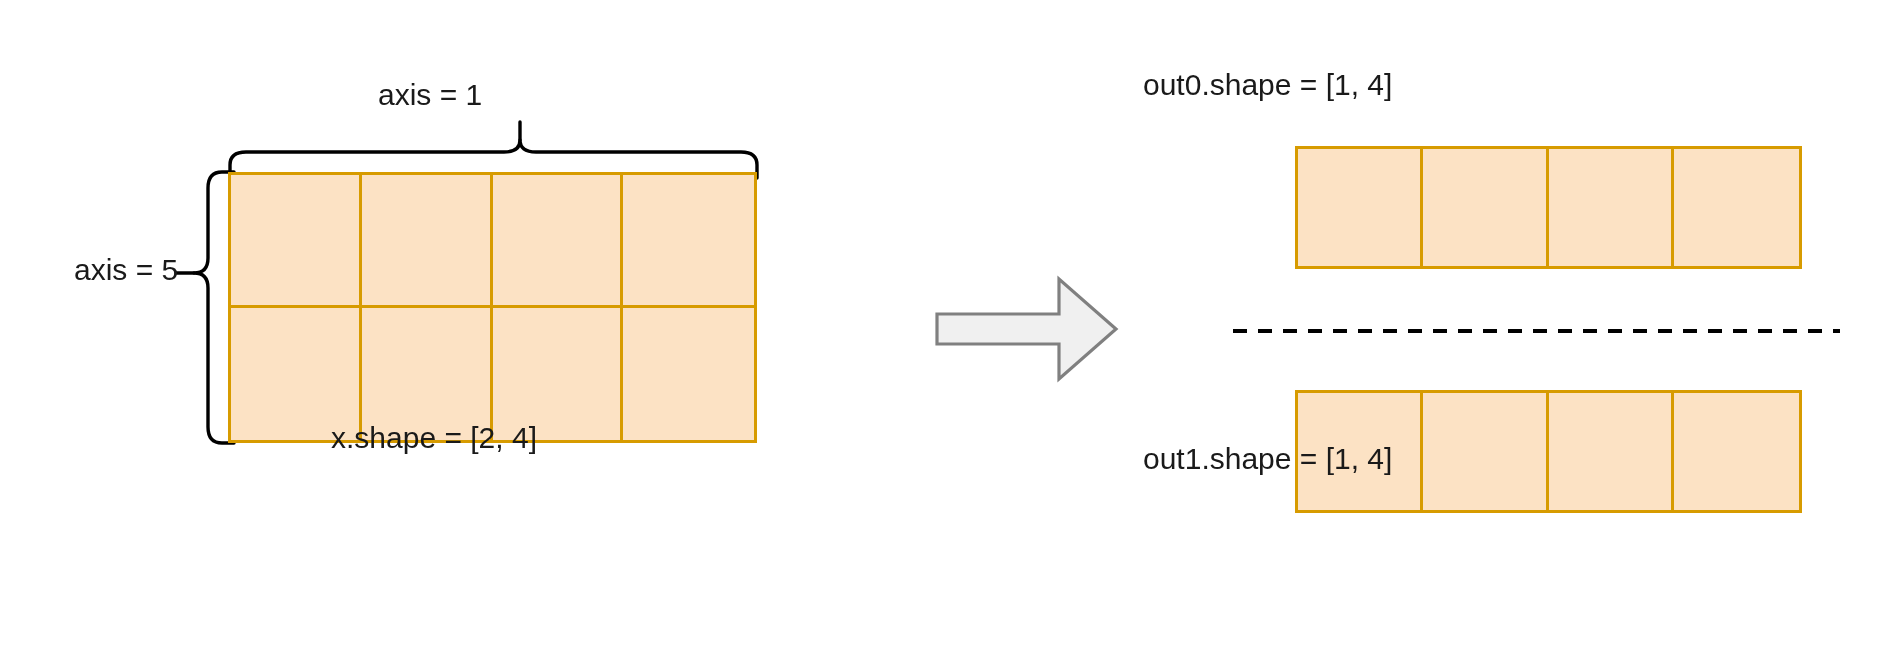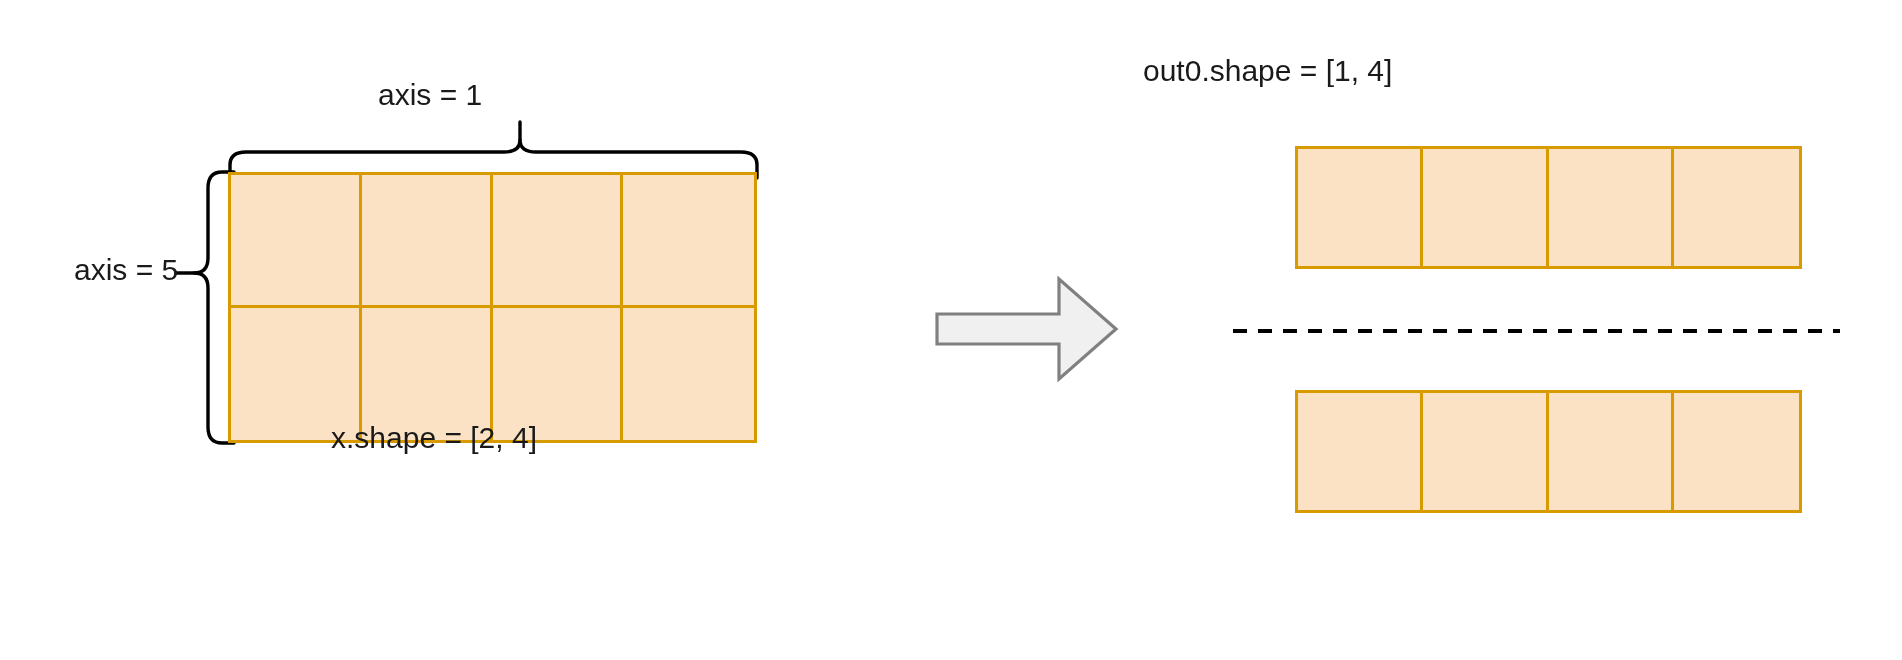--- a/index.html
+++ b/index.html
@@ -95,21 +95,21 @@
   #xshape-label {
     left: 330px;
     top: 424px;
   }
   #numindices-label {
     left: 733px;
     top: 183px;
   }
   #out0-label {
     left: 1143px;
-    top: 56px;
+    top: 70px;
   }
   #out1-label {
     left: 1143px;
     top: 444px;
   }
   
   #xshape-label { top: 423px; left: 331px; }
 </style>
 </head>
 <body>
@@ -180,14 +180,15 @@
 
   <div class="label" id="axis1-label">axis = 1</div>
 
   <div class="label" id="axis0-label">axis = 5</div>
 
   <div class="label" id="xshape-label">x.shape = [2, 4]</div>
 
 
   <div class="label" id="out0-label">out0.shape = [1, 4]</div>
 
+  <div class="label" id="out1-label">out1.shape = [1, 4]</div>
 
 </div>
 
 </body></html>

